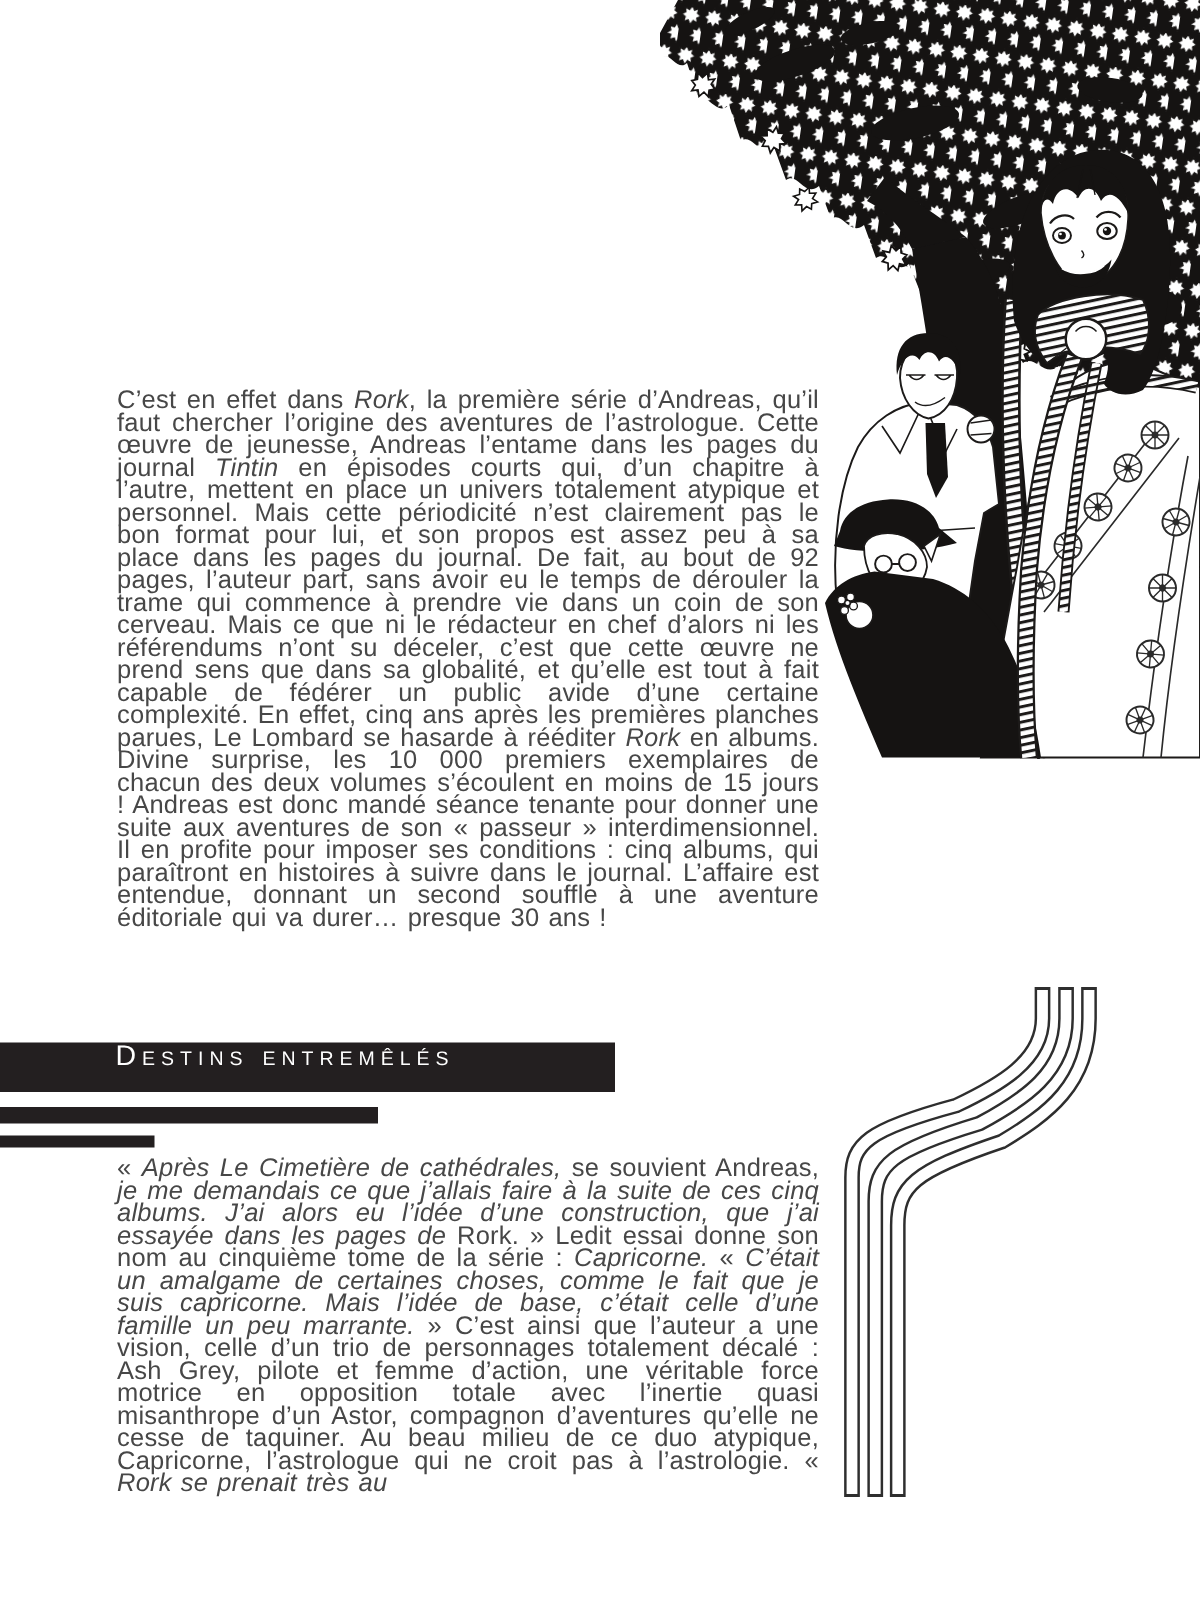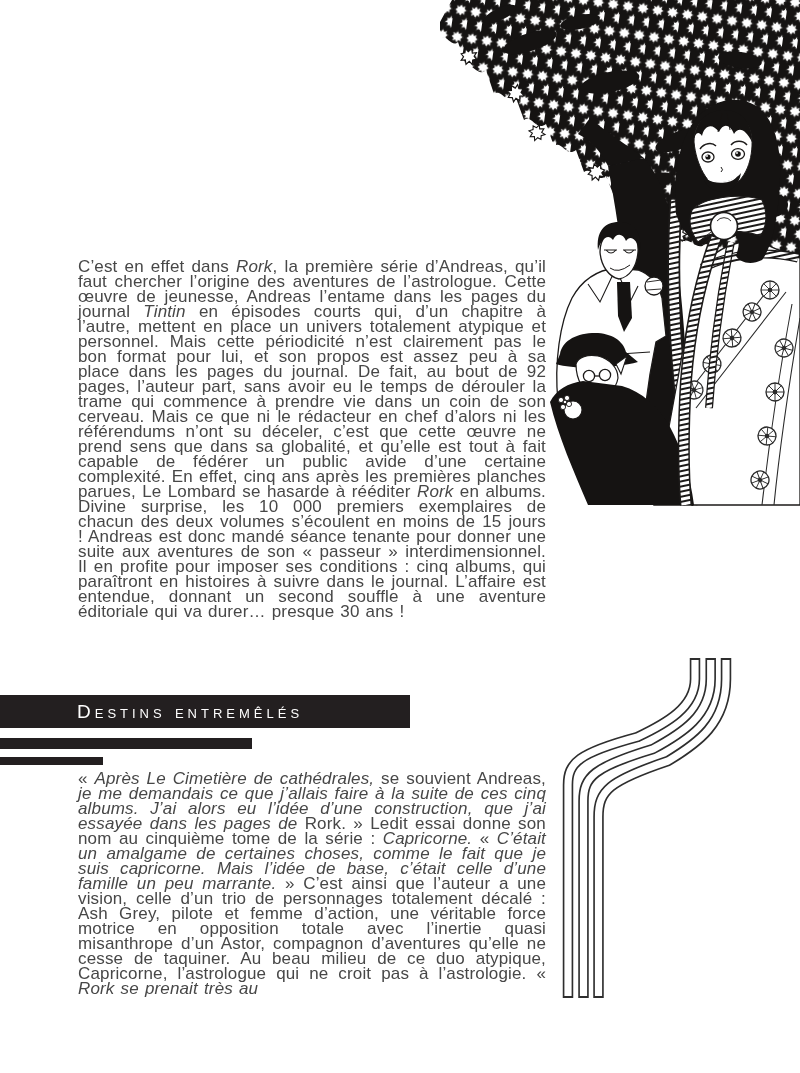--- a/index.html
+++ b/index.html
@@ -14,21 +14,21 @@
   .bodytext{
     position:absolute;width:468px;color:var(--text);
     font-size:17px;line-height:15px;text-align:justify;
     letter-spacing:.15px;word-spacing:1.2px;
   }
   .bodytext .it{font-style:italic;}
   #para1{left:78px;top:242px;}
   #para2{left:78px;top:754px;}
   .banner{
     position:absolute;left:0;top:695px;width:410px;height:33px;
-    background:var(--ink);color:#fff;display:flex;align-items:center;
+    background:var(--ink);color:#fff;display:flex;
   }
   .banner span{
     padding-left:77px;font-size:19px;letter-spacing:4px;
     font-variant:small-caps;font-variant-caps:small-caps;
     white-space:nowrap;line-height:1;
   }
   .rulebar{position:absolute;left:0;background:var(--ink);}
   #bar1{top:738px;width:252px;height:11px;}
   #bar2{top:757px;width:103px;height:8px;}
   .illo{position:absolute;left:440px;top:0;width:360px;height:506px;}

